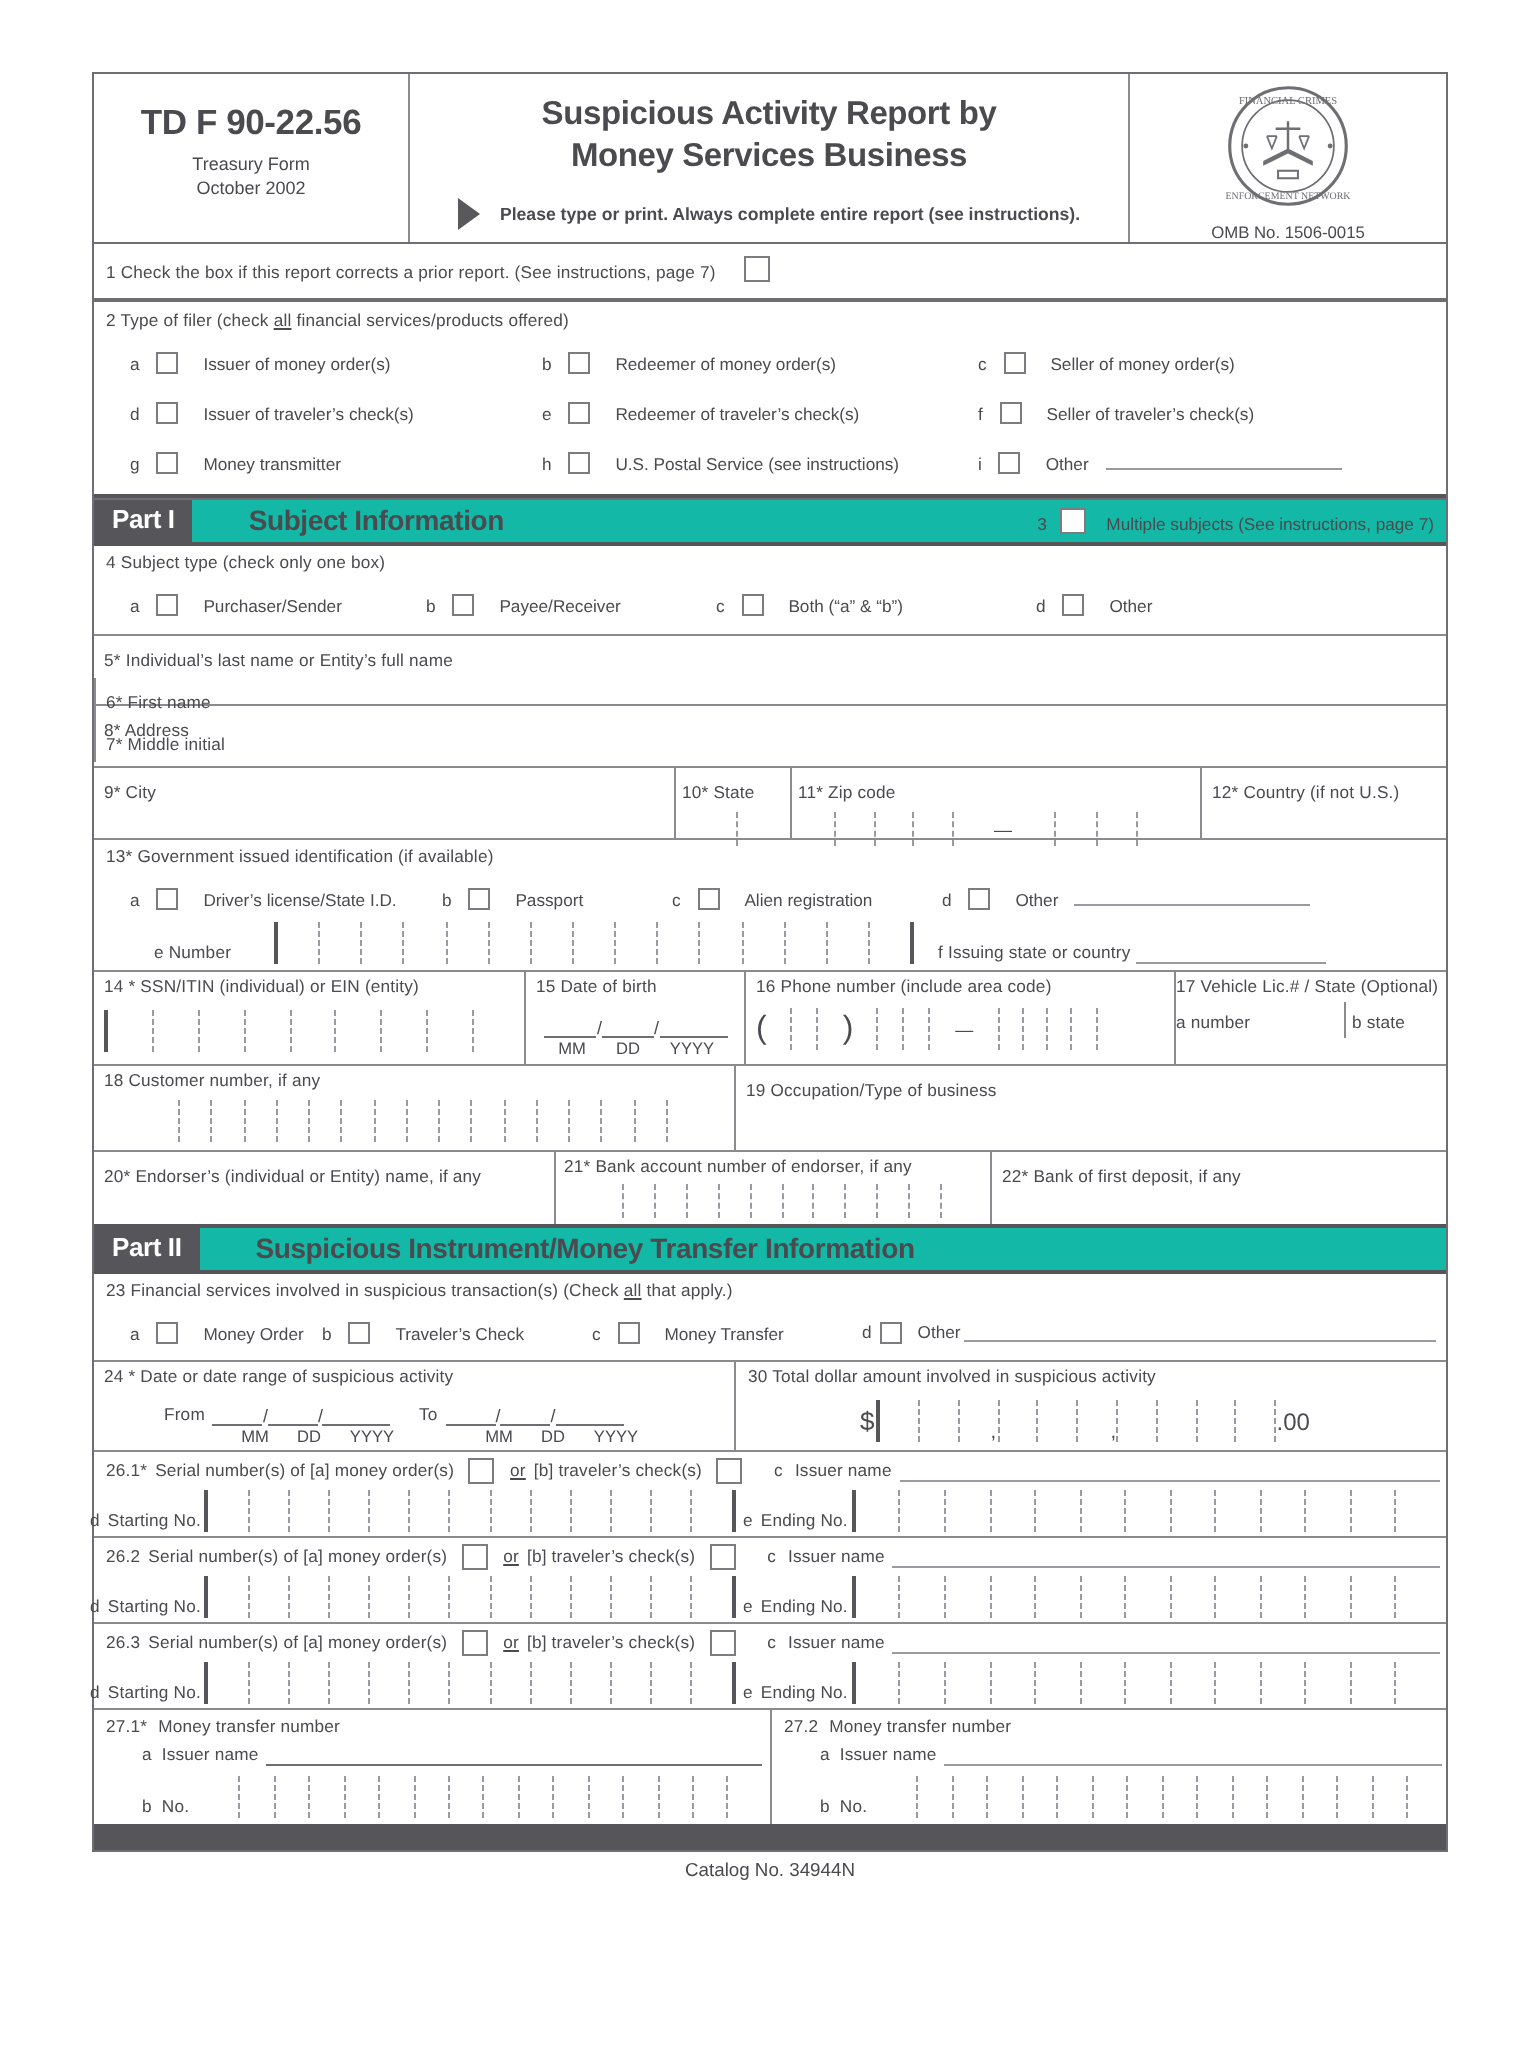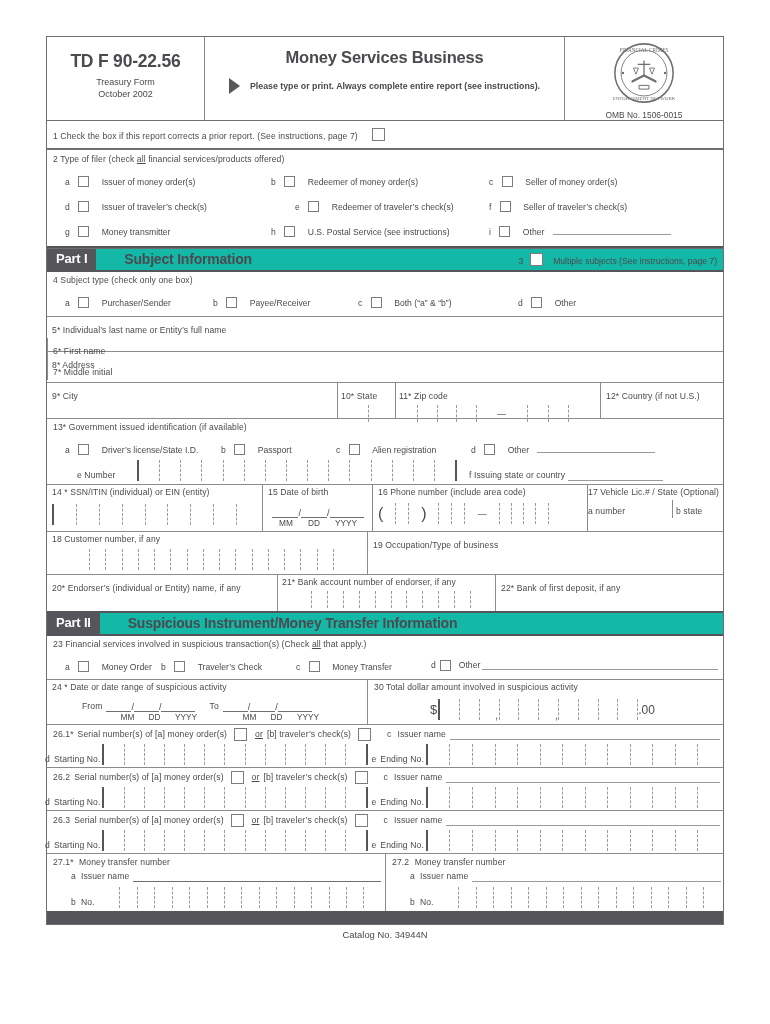--- a/index.html
+++ b/index.html
@@ -66,20 +66,21 @@
 <div class="page">
  <div class="form">
 
   <div class="hdr">
     <div class="hdr-left">
       <div class="formno">TD F 90-22.56</div>
       <div class="formsub">Treasury Form</div>
       <div class="formsub" style="margin-top:0">October 2002</div>
     </div>
     <div class="hdr-mid">
+      <div class="title">Suspicious Activity Report by</div>
       <div class="title">Money Services Business</div>
       <div class="instr-line">
         <span class="tri"></span>
         <span class="instr">Please type or print. Always complete entire report (see instructions).</span>
       </div>
     </div>
     <div class="hdr-right">
       <svg class="seal" viewBox="0 0 100 100">
         <circle cx="50" cy="50" r="47" fill="none" stroke="#6e6e73" stroke-width="2.5"></circle>
         <circle cx="50" cy="50" r="37" fill="none" stroke="#6e6e73" stroke-width="1.4"></circle>
@@ -126,21 +127,21 @@
             <span class="cb"></span>
             <span class="optlbl" style="margin-left:8px;">Money transmitter</span>
           </div>
         </div>
         <div style="width:218px;">
           <div style="margin-bottom:7px;">
             <span class="itemltr">b</span>
             <span class="cb"></span>
             <span class="optlbl" style="margin-left:8px;">Redeemer of money order(s)</span>
           </div>
-          <div style="margin-bottom:7px;margin-left:24px;">
+          <div style="margin-bottom:7px;">
             <span class="itemltr">e</span>
             <span class="cb"></span>
             <span class="optlbl" style="margin-left:8px;">Redeemer of traveler’s check(s)</span>
           </div>
           <div>
             <span class="itemltr">h</span>
             <span class="cb"></span>
             <span class="optlbl" style="margin-left:8px;">U.S. Postal Service (see instructions)</span>
           </div>
         </div>

